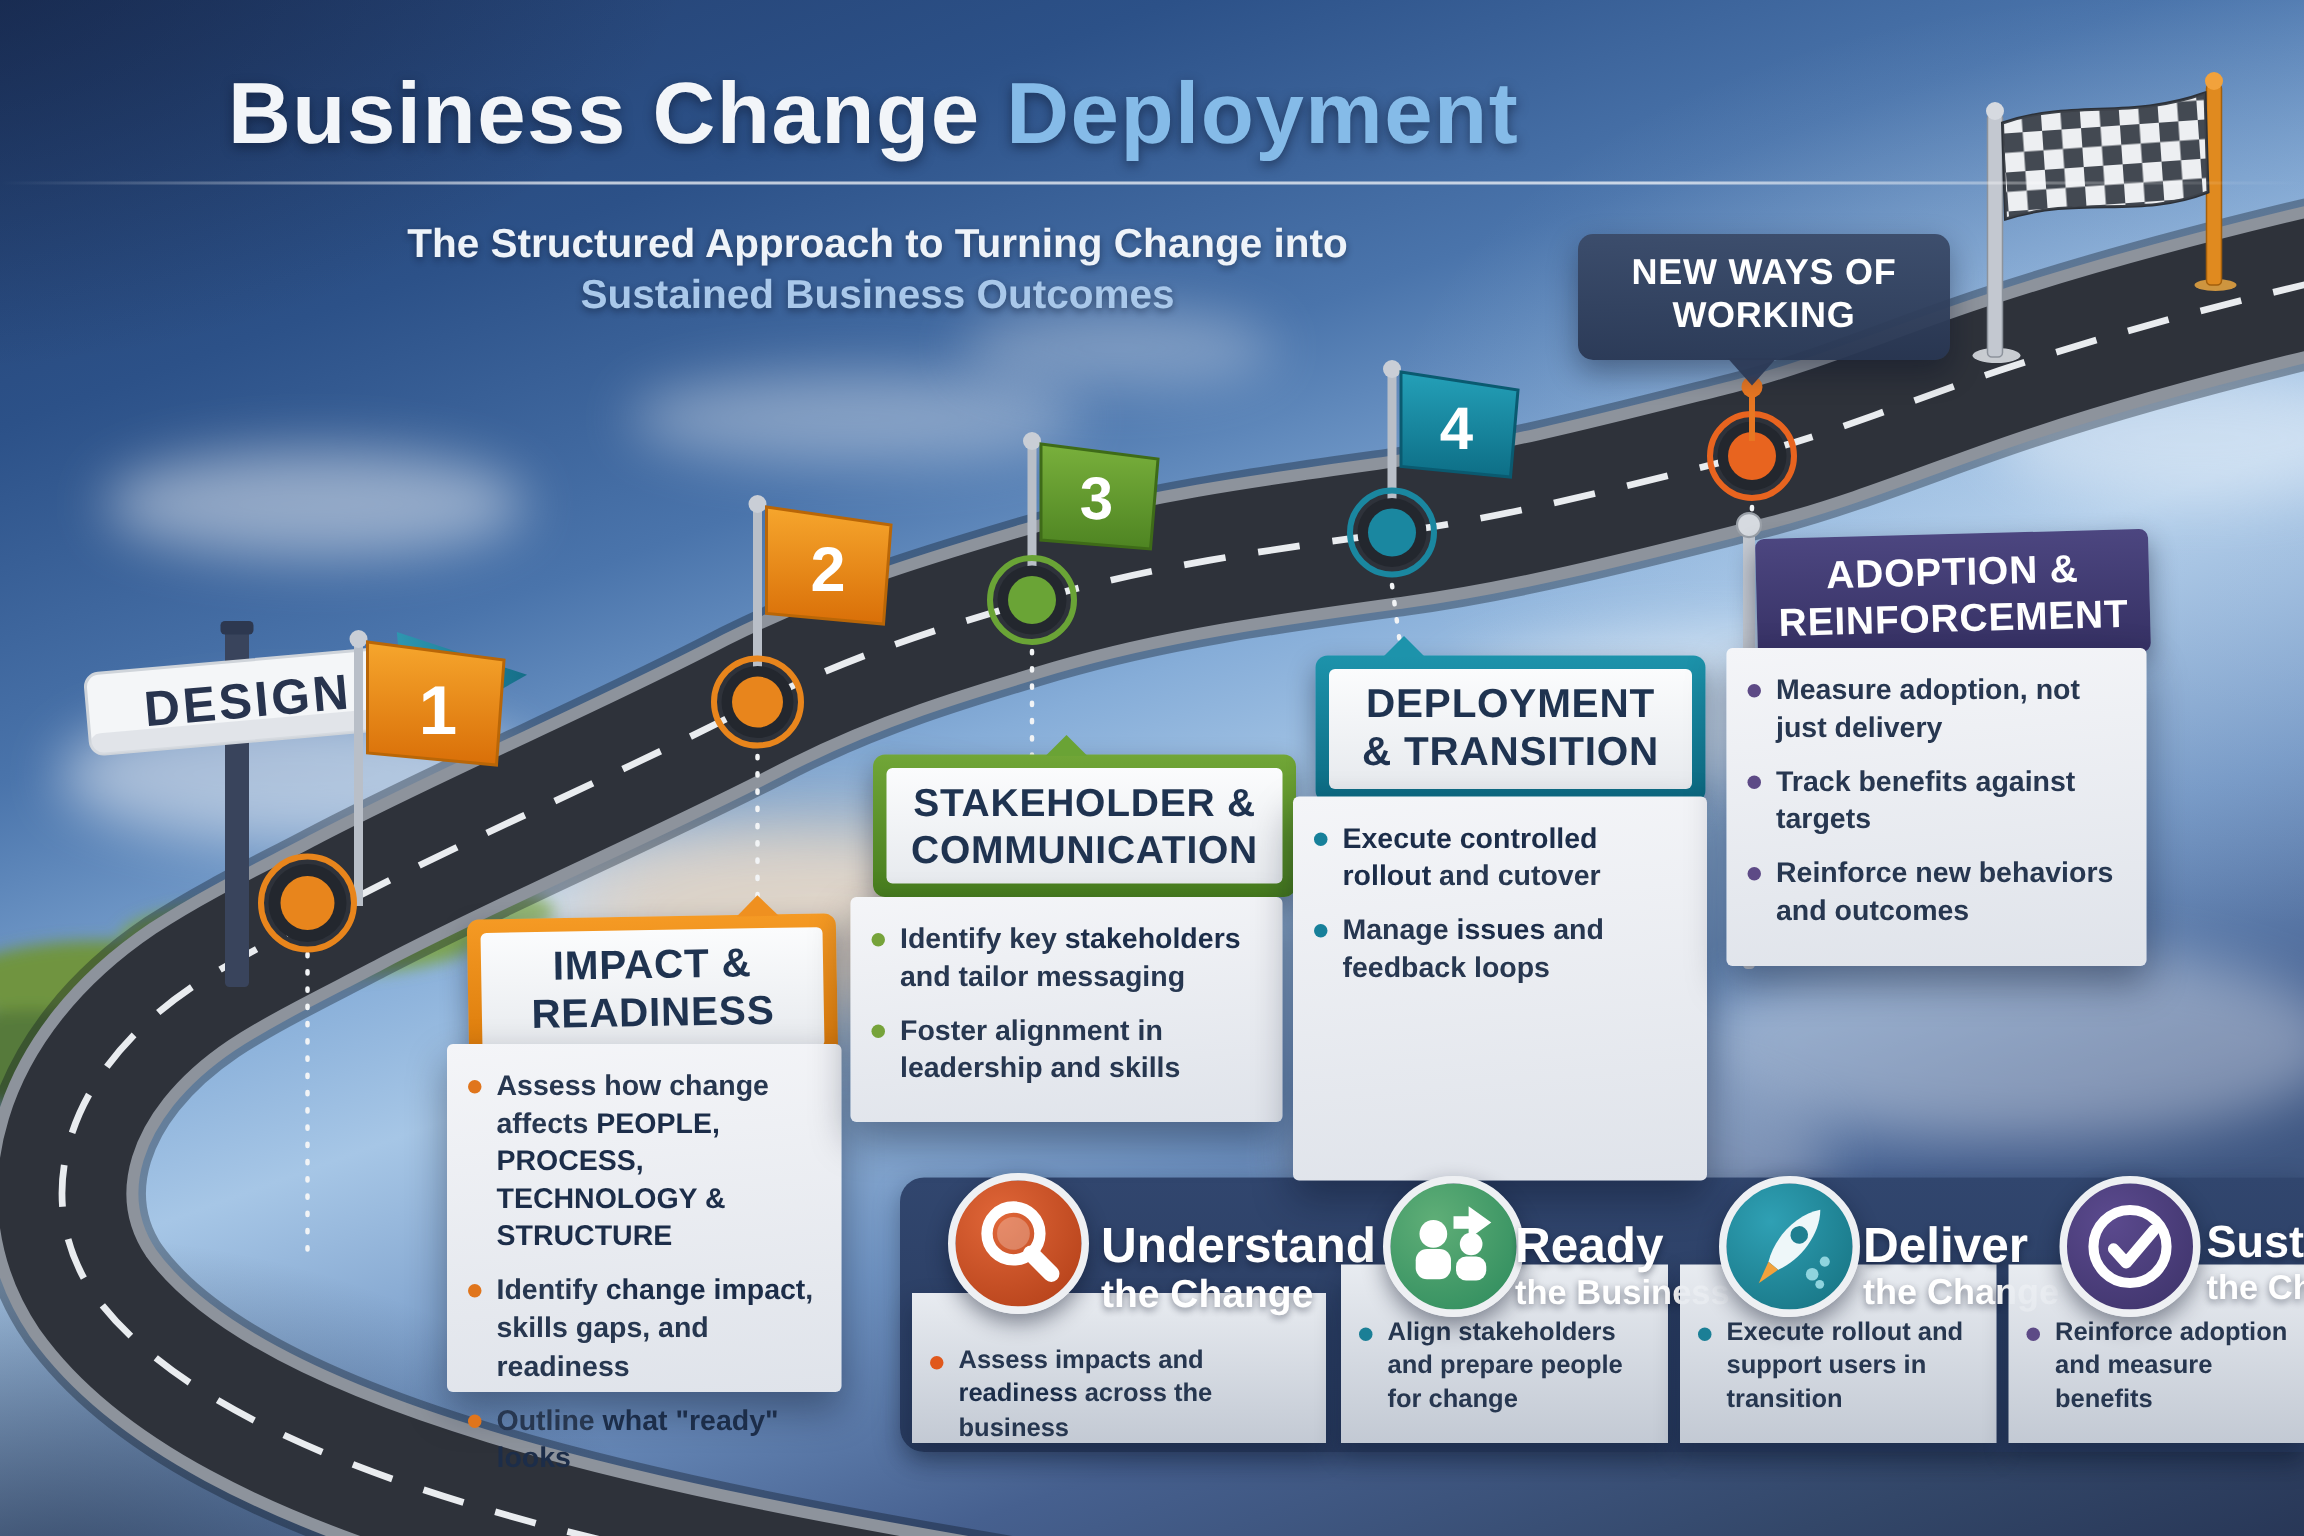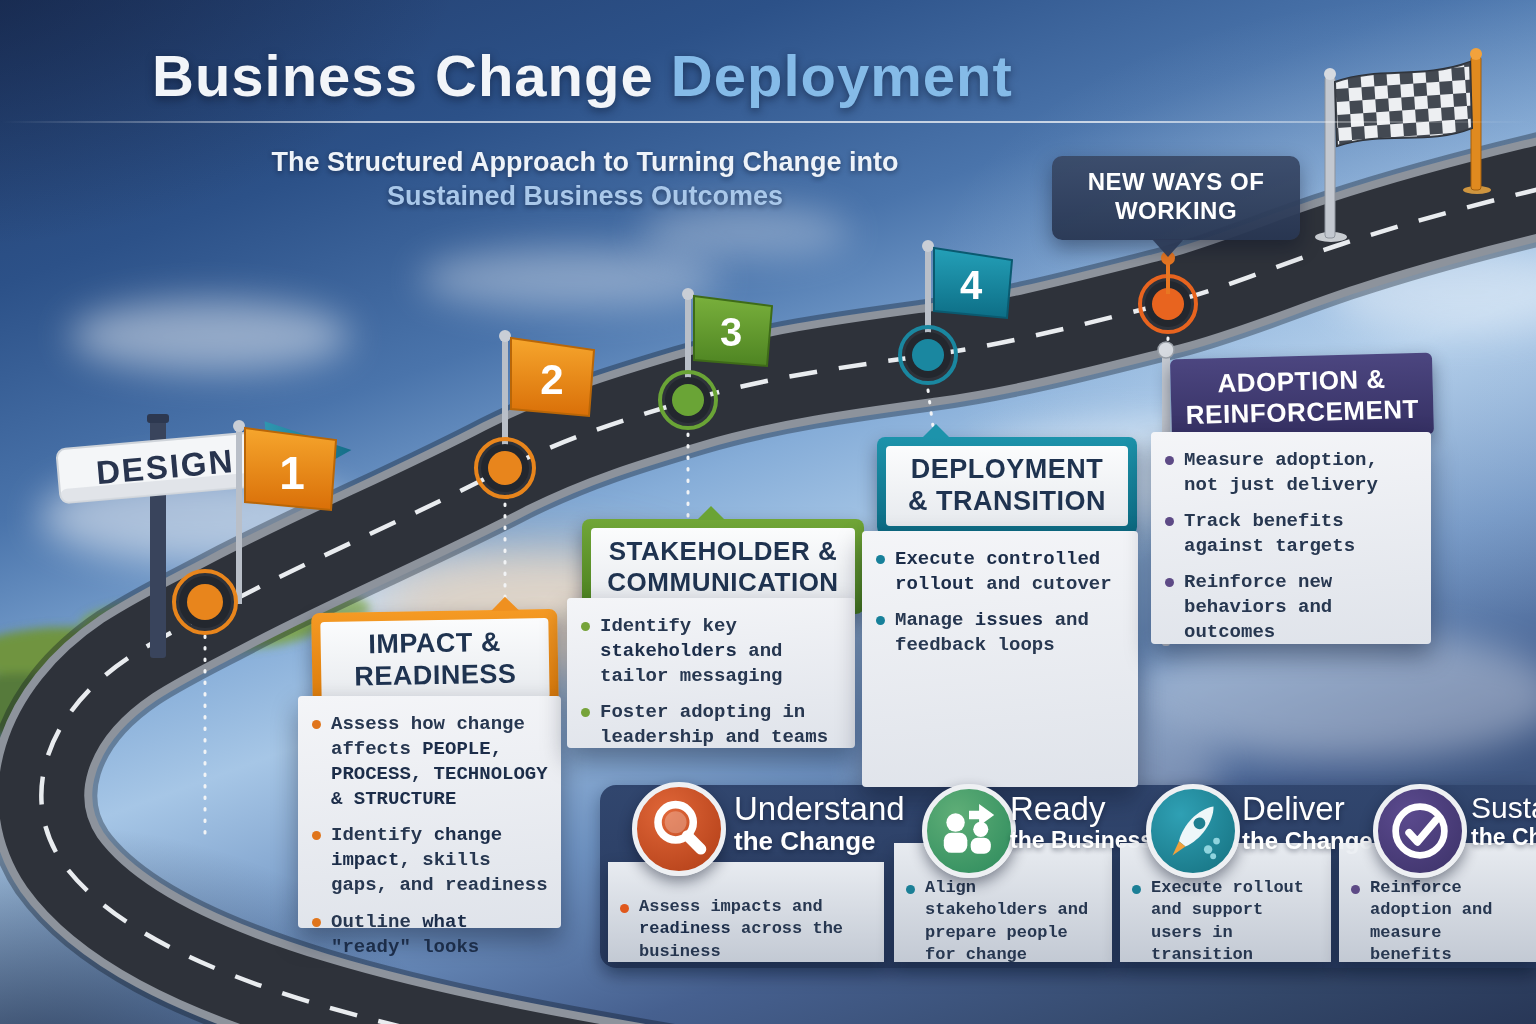--- a/index.html
+++ b/index.html
@@ -33,39 +33,39 @@
   
   .card{position:absolute;z-index:3;}
   .frame{position:absolute;padding:9px;border-radius:8px;box-shadow:0 8px 18px rgba(8,16,36,.4);}
   .frame .inner{background:linear-gradient(180deg,#fbfcfd,#e7eaee);border-radius:4px;padding:8px 6px;
     text-align:center;font-weight:800;color:#1f3350;letter-spacing:.5px;line-height:1.18;}
   .tail{position:absolute;width:0;height:0;border-left:14px solid transparent;border-right:14px solid transparent;}
   .body-card{position:absolute;background:linear-gradient(175deg,#f4f5f8,#dfe3ea);border-radius:4px;
     box-shadow:0 12px 26px rgba(8,16,36,.4);padding:16px 10px 12px 14px;box-sizing:border-box;}
   .bullet{display:flex;gap:10px;margin-bottom:11px;}
   .dot{flex:0 0 9px;width:9px;height:9px;border-radius:50%;margin-top:8px;background:var(--accent);}
-  .bt{font-size:19px;line-height:1.32;color:#273750;font-weight:600;font-family:Liberation Mono, monospace;}
+  .bt{font-size:19px;line-height:1.32;color:#273750;font-weight:600;}
   .bt .b{font-weight:800;color:#1c2d49;}
 
   .frame-orange{background:linear-gradient(180deg,#f59a24,#d97808);}
-  .frame-green{background:linear-gradient(180deg,#71a637,#477d1e);margin-top:16px;}
+  .frame-green{background:linear-gradient(180deg,#71a637,#477d1e);}
   .frame-teal{background:linear-gradient(180deg,#1d93ab,#0c6a82);}
   .banner-purple{background:linear-gradient(180deg,#4c4680,#353063);border-radius:6px;
     box-shadow:0 8px 18px rgba(8,16,36,.45);color:#fff;text-align:center;font-weight:800;letter-spacing:.5px;line-height:1.2;padding:10px 6px;}
 
   
   .phase-band{position:absolute;left:600px;top:785px;width:936px;height:183px;z-index:2;
     background:linear-gradient(180deg,#31466e,#283a5e);border-radius:16px 0 0 16px;box-shadow:0 6px 18px rgba(8,16,36,.35);}
   .phase{position:absolute;z-index:4;}
   .phase .panel{position:absolute;left:0;right:4px;background:linear-gradient(180deg,rgba(238,241,245,.97),rgba(203,209,218,.95));
     box-shadow:0 8px 16px rgba(8,16,36,.3);padding:34px 8px 8px 12px;box-sizing:border-box;}
   .phase .icon-wrap{position:absolute;width:94px;height:94px;border-radius:50%;border:5px solid #eef0f3;
     box-shadow:0 6px 14px rgba(8,16,36,.45);box-sizing:border-box;z-index:5;}
   .phase .ph-title{position:absolute;color:#fff;z-index:5;white-space:nowrap;text-shadow:0 2px 5px rgba(8,16,36,.45);}
-  .ph-big{font-size:33px;font-weight:400;line-height:1.05;}
+  .ph-big{font-size:33px;font-weight:700;line-height:1.05;margin-top:21px;}
   .ph-small{font-size:26px;font-weight:700;line-height:1.15;}
   .phase .bt{font-size:17px;}
 </style>
 </head>
 <body>
 <div id="stage">
 
   <div class="cloud" style="left:70px;top:300px;width:280px;height:72px;opacity:.45"></div>
   <div class="cloud" style="left:420px;top:248px;width:300px;height:62px;opacity:.35"></div>
   <div class="cloud" style="left:640px;top:206px;width:210px;height:52px;opacity:.3"></div>
@@ -263,21 +263,21 @@
       <div class="tail" style="left:120px;bottom:-13px;border-top:14px solid #477d1e"></div>
     </div>
     <div class="body-card" style="left:567px;top:598px;width:288px;height:150px">
       <div>
           <div class="bullet">
             <span class="dot"></span>
             <span class="bt"><span>Identify key </span><span class="b">stakeholders</span><span> and tailor messaging</span></span>
           </div>
           <div class="bullet">
             <span class="dot"></span>
-            <span class="bt"><span>Foster adopting in leadership and teams</span></span>
+            <span class="bt"><span>Foster alignment in leadership and skills</span></span>
           </div>
         </div>
     </div>
   </div>
 
   <div class="card" style="--accent:#17809a">
     <div class="frame frame-teal" style="left:877px;top:437px;width:242px">
       <div class="tail" style="left:45px;top:-13px;border-bottom:14px solid #1d93ab"></div>
       <div class="inner" style="font-size:27px">
         <div>DEPLOYMENT</div>

